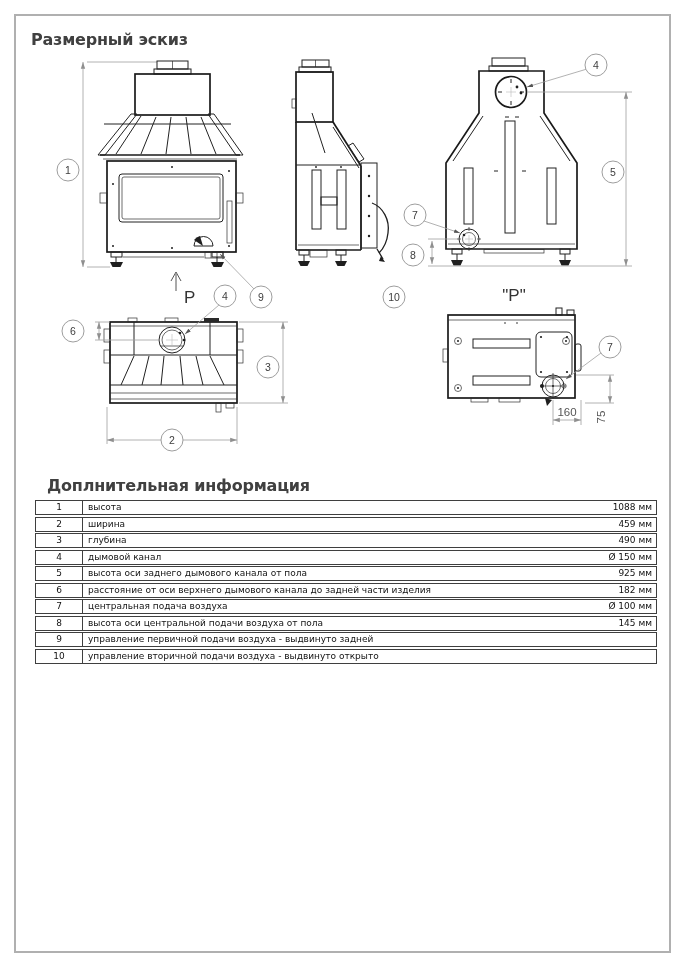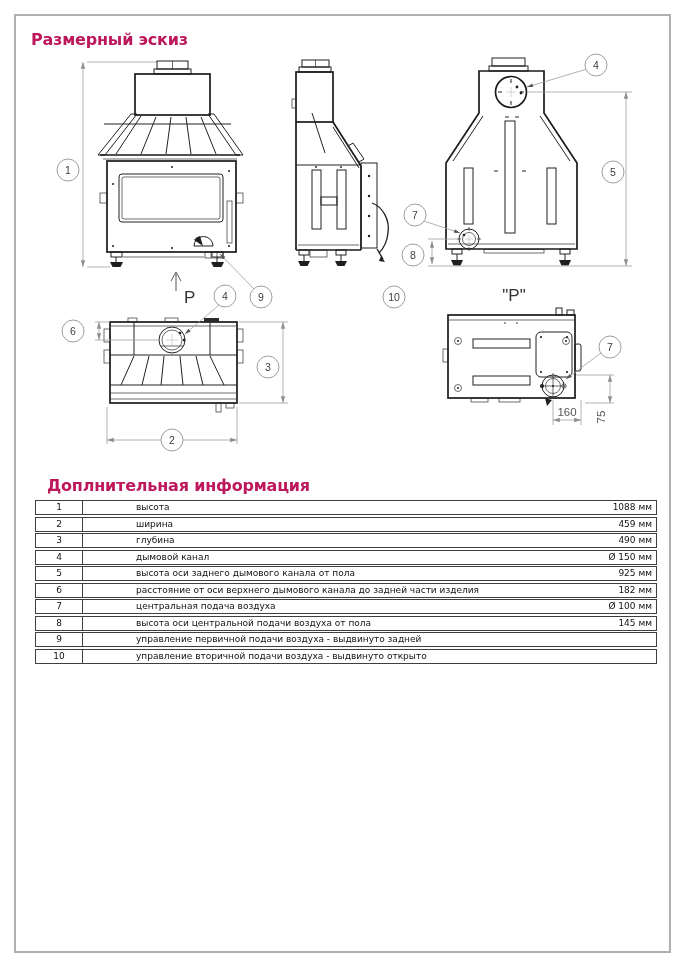--- a/index.html
+++ b/index.html
@@ -1,28 +1,28 @@
 <!DOCTYPE html>
 <html><head>
 <meta charset="utf-8">
 <style>
   html,body{margin:0;padding:0;background:#fff;}
   .page{position:relative;width:686px;height:970px;background:#fff;overflow:hidden;
         font-family:"DejaVu Sans","Liberation Sans",sans-serif;}
   .page-frame{position:absolute;left:14px;top:14px;width:653px;height:935px;
         border:2px solid #b0b0b0;pointer-events:none;}
-  h1.doc-title{position:absolute;margin:0;color:#be185d;font-size:16px;font-weight:bold;letter-spacing:-0.2px;}
+  h1.doc-title{position:absolute;margin:0;color:#404040;font-size:16px;font-weight:bold;letter-spacing:-0.2px;}
   #title-sketch{left:31px;top:30px;}
   #title-info{left:47px;top:476px;}
   
   .info-table{position:absolute;left:35px;top:500px;width:622px;}
   .trow{display:flex;align-items:center;height:13px;line-height:13px;border:1px solid #3f3f3f;
         margin-bottom:1.5px;font-size:9px;color:#111;background:#fff;}
   .c-num{width:46px;flex:0 0 46px;text-align:center;border-right:1px solid #3f3f3f;height:13px;}
-  .c-desc{flex:1 1 auto;padding:0 5px;white-space:nowrap;overflow:hidden;margin-left:48px;}
+  .c-desc{flex:1 1 auto;padding:0 5px;white-space:nowrap;overflow:hidden;}
   .c-val{flex:0 0 auto;padding:0 4px;text-align:left;white-space:nowrap;}
   
   svg{position:absolute;left:0;top:0;}
   .o1{stroke:#1a1a1a;stroke-width:1.7;fill:none;stroke-linejoin:miter;}
   .o2{stroke:#222;stroke-width:1;fill:none;}
   .o3{stroke:#2e2e2e;stroke-width:.7;fill:none;}
   .dm{stroke:#9e9e9e;stroke-width:.8;fill:none;}
   .cx{stroke:#b9b9b9;stroke-width:.6;fill:none;}
   .fd{fill:#1f1f1f;stroke:none;}
   .co{stroke:#9e9e9e;stroke-width:1;fill:#fff;}

